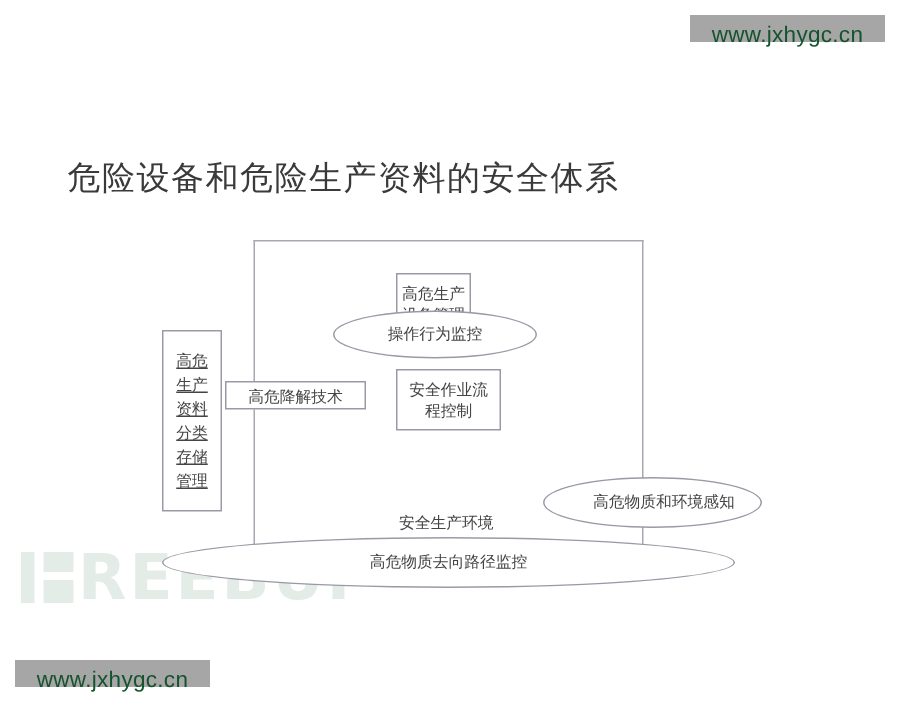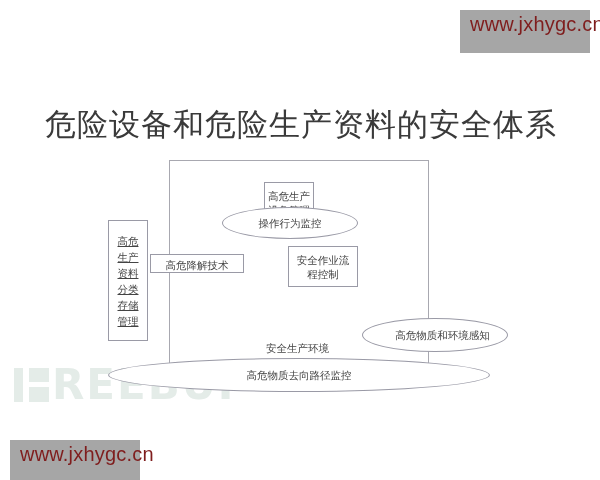--- a/index.html
+++ b/index.html
@@ -3,31 +3,31 @@
 <meta charset="utf-8">
 <style>
   html, body { margin:0; padding:0; }
   body {
     width:600px; height:480px; position:relative; overflow:hidden;
     background:#ffffff;
     font-family:"DejaVu Sans", "Liberation Sans", sans-serif;
     color:#333;
   }
   .watermark-badge {
-    position:absolute; background:#a6a6a6; color:#7f1d1d;
+    position:absolute; background:#a6a6a6; color:#14532d;
     font-family:"Liberation Sans", "DejaVu Sans", sans-serif;
-    font-size:20px; line-height:28px; height:43px; padding:0 10px;
+    font-size:15px; line-height:28px; height:18px; padding:0 10px;
     letter-spacing:0.2px;
   }
   #wm-top { left:460px; top:10px; width:110px; text-align:center; }
   #wm-bottom { left:10px; top:440px; width:110px; text-align:center; }
 
   .title {
     position:absolute; left:45px; top:104px;
-    font-size:31px; color:#3a3a3a; letter-spacing:1px; white-space:nowrap;
+    font-size:22px; color:#3a3a3a; letter-spacing:1px; white-space:nowrap;
   }
   .freebuf {
     position:absolute; left:14px; top:366px; height:38px;
     font-family:"DejaVu Sans", sans-serif; font-weight:bold;
     font-size:42px; line-height:38px; color:#e4ece8; letter-spacing:2px;
     white-space:nowrap;
   }
   .freebuf .bar { display:inline-block; width:9px; height:34px; background:#e4ece8; margin-right:6px; vertical-align:top; margin-top:2px;}
   .freebuf .sq { display:inline-block; width:20px; height:34px; margin-right:3px; vertical-align:top; margin-top:2px;
      background:linear-gradient(#e4ece8 0 40%, transparent 40% 55%, #e4ece8 55% 100%); }
@@ -61,21 +61,21 @@
 <div class="frame"></div>
 
 <div class="box" style="left:264px; top:182px; width:50px; height:41px;">
   <span style="width:58px; display:block;">高危生产设备管理</span>
 </div>
 
 <div class="ellipse" style="left:222px; top:207px; width:136px; height:32px;">
   <span>操作行为监控</span>
 </div>
 
-<div class="box" style="left:264px; top:246px; width:70px; height:41px;margin-left:24px;">
+<div class="box" style="left:264px; top:246px; width:70px; height:41px;">
   <span style="width:58px; display:block;">安全作业流程控制</span>
 </div>
 
 <div class="box" style="left:150px; top:254px; width:94px; height:19px;align-items:flex-end;">
   <span>高危降解技术</span>
 </div>
 
 <div class="box" style="left:108px; top:220px; width:40px; height:121px;text-decoration:underline;">
   <span class="vtext">高危生产资料分类存储管理</span>
 </div>

